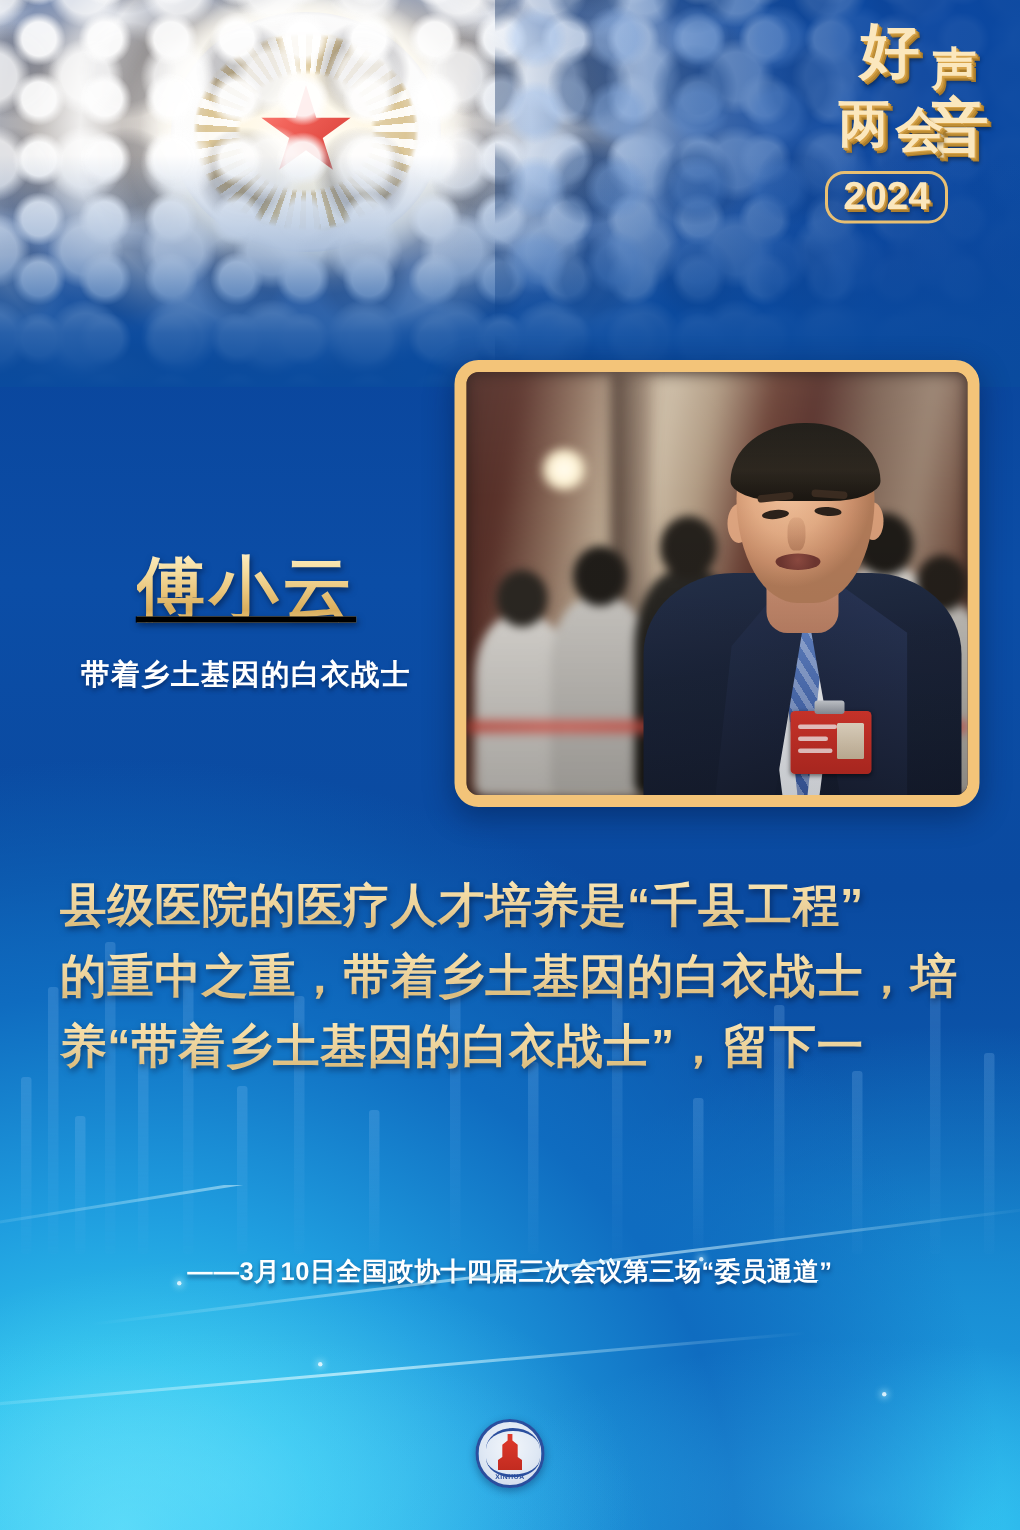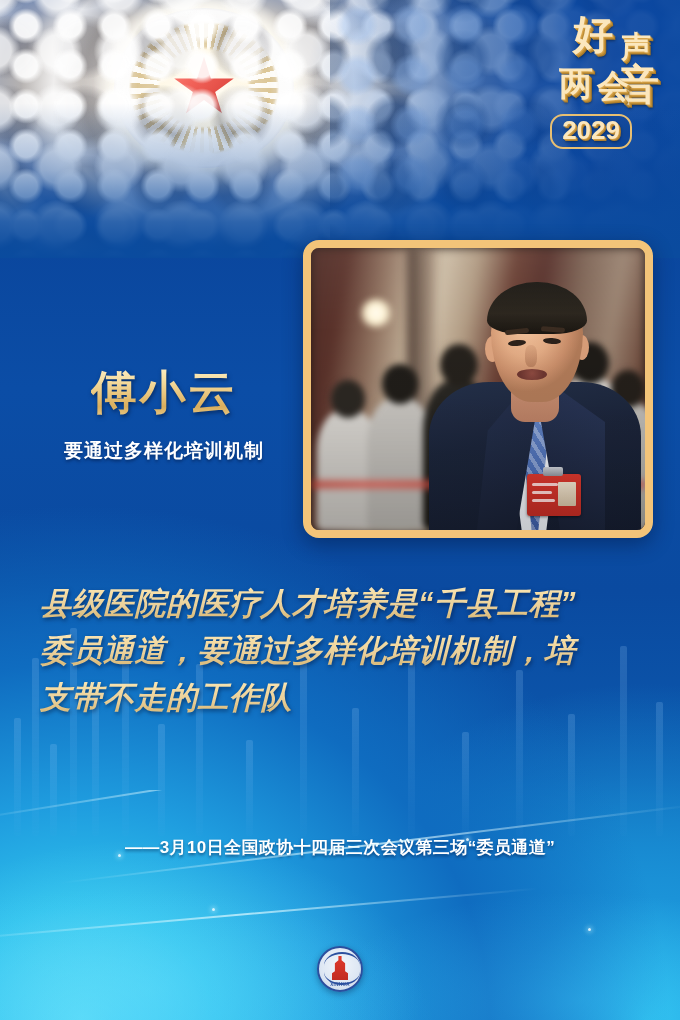--- a/index.html
+++ b/index.html
@@ -212,21 +212,21 @@
   .badge .bline{ position:absolute; left:5px; height:3px; background:rgba(255,255,255,.75); border-radius:2px;}
   .badge .bclip{ position:absolute; left:16px; top:-7px; width:20px; height:9px;
     background:linear-gradient(180deg,#c9ccd2,#8b9099); border-radius:2px;}
   .photo-gloss{
     position:absolute; inset:0;
     background:linear-gradient(180deg, rgba(255,255,255,.06) 0%, rgba(0,0,0,0) 30%, rgba(0,0,0,.10) 100%);
   }
 
   
   .name-block{ position:absolute; left:34px; top:362px; width:260px; text-align:center; }
-  .name-row{ display:flex; align-items:baseline; justify-content:center; white-space:nowrap; }
+  .name-row{ display:flex; align-items:baseline; justify-content:center; white-space:nowrap;text-decoration:underline; }
   .gold-text{
     background:linear-gradient(180deg,#fff4d2 0%,#f6dfa4 28%,#e9c57c 52%,#d9ad5c 72%,#f2dca2 100%);
     -webkit-background-clip:text; background-clip:text; color:transparent;
     filter:drop-shadow(1px 2px 2px rgba(0,15,45,.55));
   }
   .name-main{ font-size:46px; font-weight:bold; letter-spacing:3px; }
   .name-suffix{ font-size:34px; font-weight:bold; letter-spacing:2px; }
   .org{
     margin-top:14px; color:#ffffff; font-size:19px; font-weight:bold;
     line-height:1.34; letter-spacing:1px;
@@ -241,21 +241,20 @@
   .quote{
     position:absolute; left:40px; top:580px; width:600px;
     font-size:31px; font-weight:bold; line-height:1.52; letter-spacing:.5px;
     text-align:justify;
   }
   .quote .qline{ display:block; white-space:nowrap; }
   .quote-gold{
     background:linear-gradient(180deg,#fdf0cd 0%,#f4dca4 30%,#ead09a 55%,#dcbd7e 78%,#f6e6bb 100%);
     -webkit-background-clip:text; background-clip:text; color:transparent;
     filter:drop-shadow(1px 2px 2px rgba(0,18,55,.55));
-    font-style:italic;
   }
 
   
   .attrib{
     position:absolute; left:0; top:836px; width:680px; text-align:center;
     color:#ffffff; font-size:17px; font-weight:bold; letter-spacing:.4px;
     text-shadow:0 2px 3px rgba(0,25,70,.55);
   }
 
   
@@ -313,21 +312,21 @@
     <div class="ceil-right-fade"></div>
     <div class="ceil-fade"></div>
   </div>
 
   <div class="logo">
     <span class="lg-char lg-hao">好</span>
     <span class="lg-char lg-sheng">声</span>
     <span class="lg-char lg-yin">音</span>
     <span class="lg-char lg-liang">两</span>
     <span class="lg-char lg-hui">会</span>
-    <span class="lg-2025">2029</span>
+    <span class="lg-2025">2024</span>
   </div>
 
   <div class="photo-frame">
     <div class="photo">
       <div class="bg-wall"></div>
       <div class="wall-pillar"></div>
       <div class="wall-lamp"></div>
 
       <div class="crowd">
         <div class="cp" style="left:6px;  width:62px; height:120px; background:linear-gradient(180deg,#d7d4cf,#b9b6b1);">
@@ -378,21 +377,21 @@
       </div>
       <div class="photo-gloss"></div>
     </div>
   </div>
 
   <div class="name-block">
     <div class="name-row">
       <span class="gold-text name-main">傅小云</span>
     </div>
     <div class="org">
-      <div>要通过多样化培训机制</div>
+      <div>带着乡土基因的白衣战士</div>
     </div>
   </div>
 
   <div class="eq-bars">
     <div class="eq" style="left:14px;  height:118px;"></div>
     <div class="eq" style="left:32px;  height:178px;"></div>
     <div class="eq" style="left:50px;  height:92px;"></div>
     <div class="eq" style="left:70px;  height:208px;"></div>
     <div class="eq" style="left:92px;  height:140px;"></div>
     <div class="eq" style="left:122px; height:196px;"></div>
@@ -404,22 +403,22 @@
     <div class="eq" style="left:408px; height:200px;"></div>
     <div class="eq" style="left:462px; height:104px;"></div>
     <div class="eq" style="left:516px; height:166px;"></div>
     <div class="eq" style="left:568px; height:122px;"></div>
     <div class="eq" style="left:620px; height:190px;"></div>
     <div class="eq" style="left:656px; height:134px;"></div>
   </div>
 
   <div class="quote">
     <span class="qline quote-gold">县级医院的医疗人才培养是“千县工程”</span>
-    <span class="qline quote-gold">委员通道，要通过多样化培训机制，培</span>
-    <span class="qline quote-gold">支带不走的工作队</span>
+    <span class="qline quote-gold">的重中之重，带着乡土基因的白衣战士，培</span>
+    <span class="qline quote-gold">养“带着乡土基因的白衣战士”，留下一</span>
   </div>
 
   <div class="attrib">——3月10日全国政协十四届三次会议第三场“委员通道”</div>
 
   <div class="waves">
     <div class="wv wv1"></div>
     <div class="wv wv2"></div>
     <div class="wv wv3"></div>
     <div class="streak" style="left:-40px; top:30px;  width:560px; transform:rotate(-9deg);"></div>
     <div class="streak" style="left:60px;  top:92px;  width:640px; transform:rotate(-7deg);"></div>

